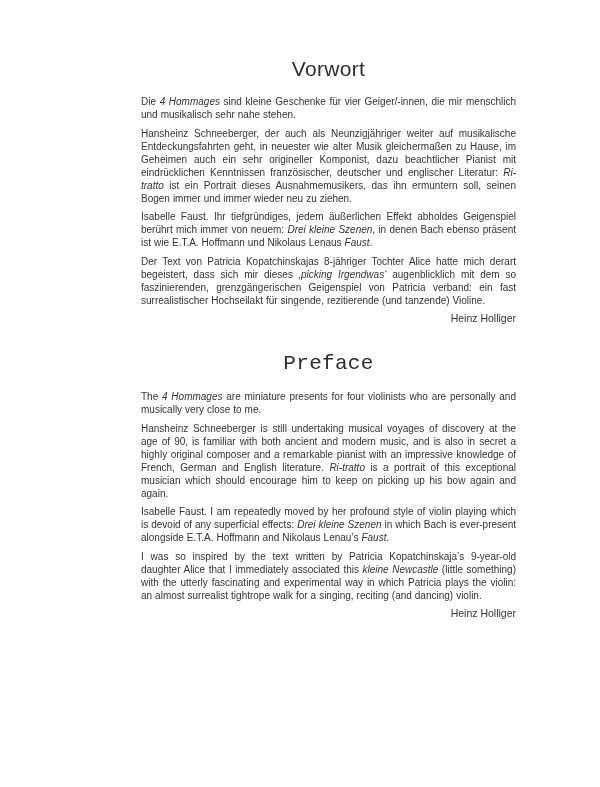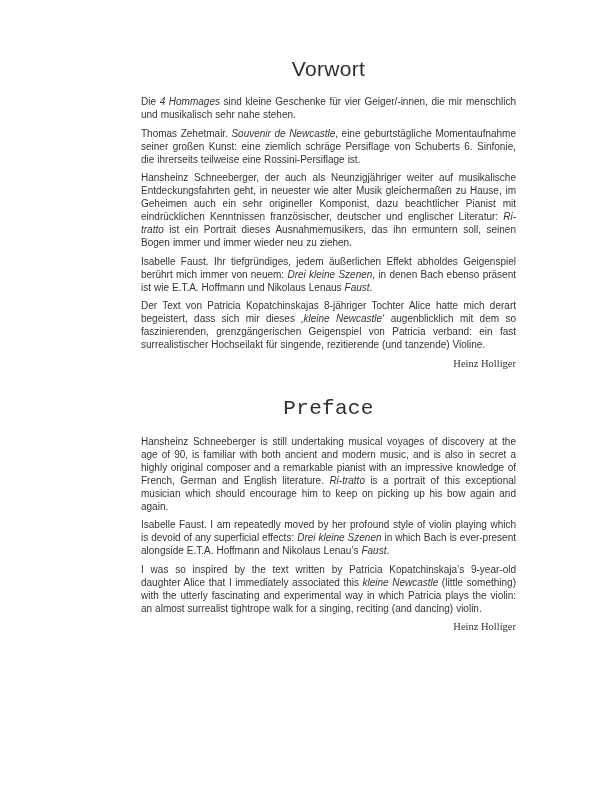--- a/index.html
+++ b/index.html
@@ -45,46 +45,45 @@
     hyphens: auto;
     -webkit-hyphens: auto;
     word-spacing: 0.2px;
   }
   .para i { font-style: italic; }
   .signature-block {
     margin-top: 4px;
     text-align: right;
     font-size: 10.5px;
     line-height: 13px;
-    font-family: Liberation Serif, serif;
   }
 </style>
 </head>
 <body>
 
 <div class="page">
   <div class="content">
 
     <section lang="de">
       <h1 class="section-title">Vorwort</h1>
 
       <p class="para"><span>Die </span><i>4 Hommages</i><span> sind kleine Geschenke für vier Geiger/-innen, die mir menschlich und musikalisch sehr nahe stehen.</span></p>
-      <p class="para"><span>Thomas Zehetmair. </span><i>Souvenir de Newcastle</i><span>, eine geburtstägliche Momentaufnahme seiner großen Kunst: eine ziemlich schräge Persiflage von Schuberts 6. Sinfonie, die ihrerseits teilweise eine Rossini-Persiflage ist.</span></p>
       <p class="para"><span>Hansheinz Schneeberger, der auch als Neunzigjähriger weiter auf musikalische Entdeckungsfahrten geht, in neuester wie alter Musik gleichermaßen zu Hause, im Geheimen auch ein sehr origineller Komponist, dazu beachtlicher Pianist mit eindrücklichen Kenntnissen französischer, deutscher und englischer Literatur: </span><i>Ri-tratto</i><span> ist ein Portrait dieses Ausnahmemusikers, das ihn ermuntern soll, seinen Bogen immer und immer wieder neu zu ziehen.</span></p>
       <p class="para"><span>Isabelle Faust. Ihr tiefgründiges, jedem äußerlichen Effekt abholdes Geigenspiel berührt mich immer von neuem: </span><i>Drei kleine Szenen</i><span>, in denen Bach ebenso präsent ist wie E.T.A. Hoffmann und Nikolaus Lenaus </span><i>Faust</i><span>.</span></p>
-      <p class="para"><span>Der Text von Patricia Kopatchinskajas 8-jähriger Tochter Alice hatte mich derart begeistert, dass sich mir dieses </span><i>‚kleine Newcastle‘</i><span> augenblicklich mit dem so faszinierenden, grenzgängerischen Geigenspiel von Patricia verband: ein fast surrealistischer Hochseilakt für singende, rezitierende (und tanzende) Violine.</span></p>
+      <p class="para"><span>Der Text von Patricia Kopatchinskajas 8-jähriger Tochter Alice hatte mich derart begeistert, dass sich mir dieses </span><i>‚picking Irgendwas‘</i><span> augenblicklich mit dem so faszinierenden, grenzgängerischen Geigenspiel von Patricia verband: ein fast surrealistischer Hochseilakt für singende, rezitierende (und tanzende) Violine.</span></p>
 
       <div class="signature-block">
         <span>Heinz Holliger</span>
       </div>
     </section>
 
     <section lang="en">
       <h1 class="section-title preface-title">Preface</h1>
 
+      <p class="para"><span>The </span><i>4 Hommages</i><span> are miniature presents for four violinists who are personally and musically very close to me.</span></p>
       <p class="para"><span>Hansheinz Schneeberger is still undertaking musical voyages of discovery at the age of 90, is familiar with both ancient and modern music, and is also in secret a highly original composer and a remarkable pianist with an impressive knowledge of French, German and English literature. </span><i>Ri-tratto</i><span> is a portrait of this exceptional musician which should encourage him to keep on picking up his bow again and again.</span></p>
       <p class="para"><span>Isabelle Faust. I am repeatedly moved by her profound style of violin playing which is devoid of any superficial effects: </span><i>Drei kleine Szenen</i><span> in which Bach is ever-present alongside E.T.A. Hoffmann and Nikolaus Lenau’s </span><i>Faust</i><span>.</span></p>
       <p class="para"><span>I was so inspired by the text written by Patricia Kopatchinskaja’s 9-year-old daughter Alice that I immediately associated this </span><i>kleine Newcastle</i><span> (little something) with the utterly fascinating and experimental way in which Patricia plays the violin: an almost surrealist tightrope walk for a singing, reciting (and dancing) violin.</span></p>
 
       <div class="signature-block">
         <div>Heinz Holliger</div>
       </div>
     </section>
 
   </div>

